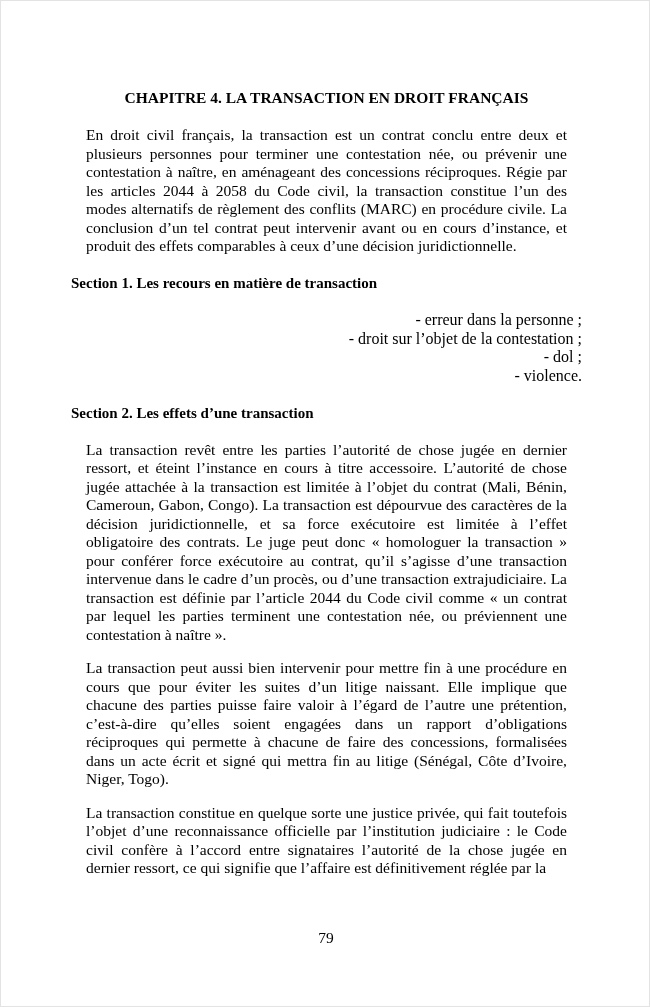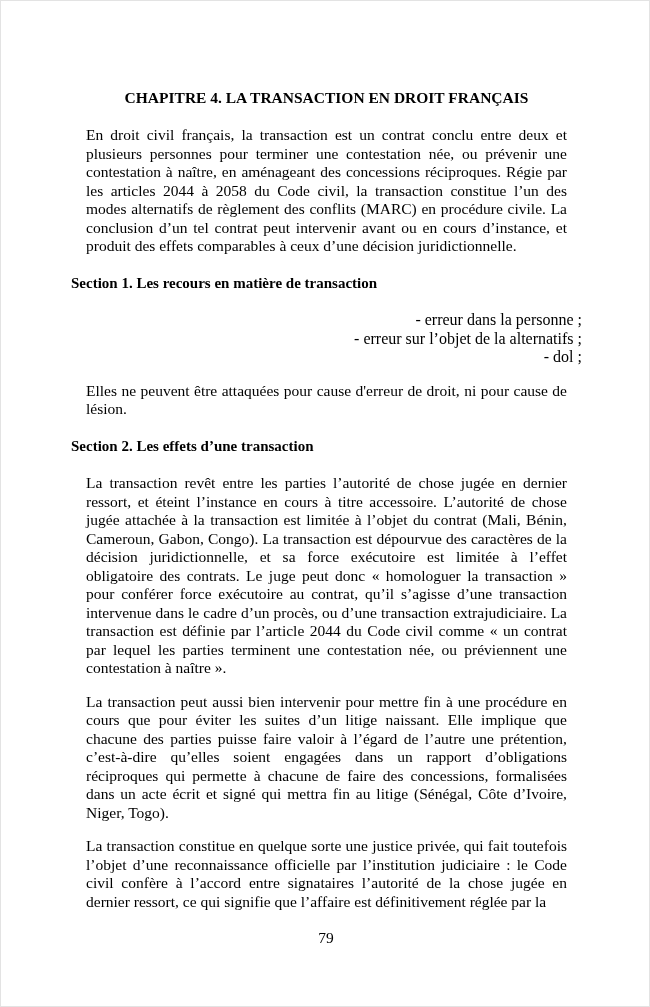--- a/index.html
+++ b/index.html
@@ -64,25 +64,25 @@
 
   <h1 class="title">CHAPITRE 4. LA TRANSACTION EN DROIT FRANÇAIS</h1>
 
   <p class="para">En droit civil français, la transaction est un contrat conclu entre deux et plusieurs personnes pour terminer une contestation née, ou prévenir une contestation à naître, en aménageant des concessions réciproques. Régie par les articles 2044 à 2058 du Code civil, la transaction constitue l’un des modes alternatifs de règlement des conflits (MARC) en procédure civile. La conclusion d’un tel contrat peut intervenir avant ou en cours d’instance, et produit des effets comparables à ceux d’une décision juridictionnelle.</p>
 
   <h2 class="heading">Section 1. Les recours en matière de transaction</h2>
 
 
   <div>
     <div class="list-line">- erreur dans la personne ;</div>
-    <div class="list-line">- erreur sur l’objet de la alternatifs ;</div>
+    <div class="list-line">- droit sur l’objet de la contestation ;</div>
     <div class="list-line">- dol ;</div>
+    <div class="list-line">- violence.</div>
   </div>
 
-  <p class="para">Elles ne peuvent être attaquées pour cause d'erreur de droit, ni pour cause de lésion.</p>
 
   <h2 class="heading">Section 2. Les effets d’une transaction</h2>
 
   <p class="para">La transaction revêt entre les parties l’autorité de chose jugée en dernier ressort, et éteint l’instance en cours à titre accessoire. L’autorité de chose jugée attachée à la transaction est limitée à l’objet du contrat (Mali, Bénin, Cameroun, Gabon, Congo). La transaction est dépourvue des caractères de la décision juridictionnelle, et sa force exécutoire est limitée à l’effet obligatoire des contrats. Le juge peut donc « homologuer la transaction » pour conférer force exécutoire au contrat, qu’il s’agisse d’une transaction intervenue dans le cadre d’un procès, ou d’une transaction extrajudiciaire. La transaction est définie par l’article 2044 du Code civil comme « un contrat par lequel les parties terminent une contestation née, ou préviennent une contestation à naître ».</p>
 
   <p class="para">La transaction peut aussi bien intervenir pour mettre fin à une procédure en cours que pour éviter les suites d’un litige naissant. Elle implique que chacune des parties puisse faire valoir à l’égard de l’autre une prétention, c’est-à-dire qu’elles soient engagées dans un rapport d’obligations réciproques qui permette à chacune de faire des concessions, formalisées dans un acte écrit et signé qui mettra fin au litige (Sénégal, Côte d’Ivoire, Niger, Togo).</p>
 
   <p class="para">La transaction constitue en quelque sorte une justice privée, qui fait toutefois l’objet d’une reconnaissance officielle par l’institution judiciaire : le Code civil confère à l’accord entre signataires l’autorité de la chose jugée en dernier ressort, ce qui signifie que l’affaire est définitivement réglée par la</p>
 
 </div>

